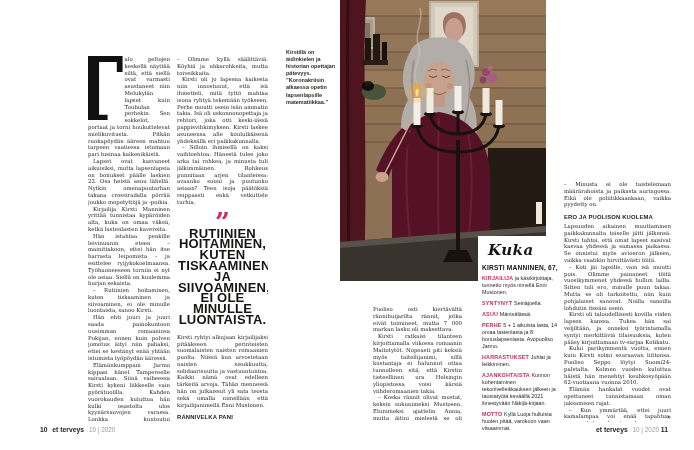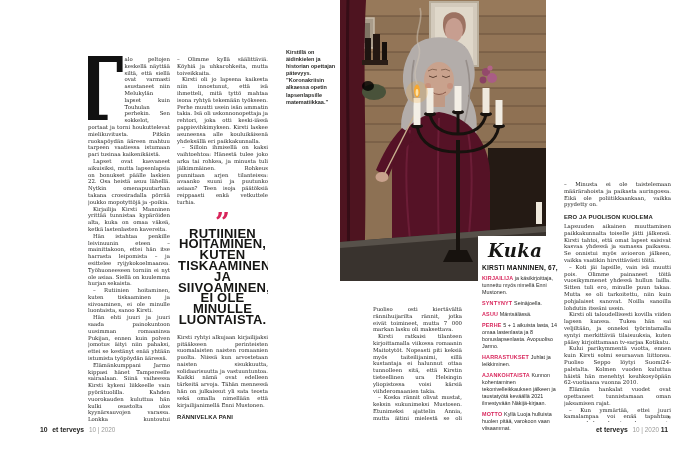--- a/index.html
+++ b/index.html
@@ -26,21 +26,21 @@
   .pullquote .qtext{font-family:"Liberation Sans",sans-serif;font-weight:bold;font-size:13px;line-height:10.5px;color:#151513;letter-spacing:.2px;}
 
   
   #photo{position:absolute;left:340px;top:0;width:206px;height:281px;z-index:1;}
 
   
   #caption{position:absolute;left:286px;top:49px;width:51px;font-family:"Liberation Sans",sans-serif;font-weight:bold;font-size:5.5px;line-height:7.1px;color:#2c2c2a;text-align:left;}
 
   
   #kuka{position:absolute;left:478px;top:236px;width:84px;height:214px;background:#fff;z-index:2;padding:2px 0 0 4px;box-sizing:border-box;}
-  .kuka-title{margin:4px 0 5px 6px;font-family:"DejaVu Serif",serif;font-style:italic;font-weight:bold;font-size:18px;line-height:17px;color:#161614;letter-spacing:.5px;}
+  .kuka-title{margin:4px 0 5px 6px;font-family:"DejaVu Serif",serif;font-style:italic;font-weight:bold;font-size:15px;line-height:17px;color:#161614;letter-spacing:.5px;}
   .kuka-name{margin:0 0 4px 0;font-family:"Liberation Sans",sans-serif;font-weight:bold;font-size:6.6px;color:#151513;letter-spacing:.2px;}
   .fact{margin:0 0 4px 0;font-family:"Liberation Sans",sans-serif;font-size:5.4px;line-height:7px;color:#2a2a28;}
   .fact-label{font-weight:bold;color:#d8255b;letter-spacing:.2px;}
 
   
   .footer{position:absolute;top:426px;font-family:"Liberation Sans",sans-serif;font-size:6.4px;color:#1d1d1b;white-space:nowrap;}
   #footerL{left:40px;}
   #footerR{right:26px;}
   .pgnum{font-weight:bold;font-size:6.8px;}
   .mag{font-weight:bold;font-size:6.8px;margin:0 3px;}

